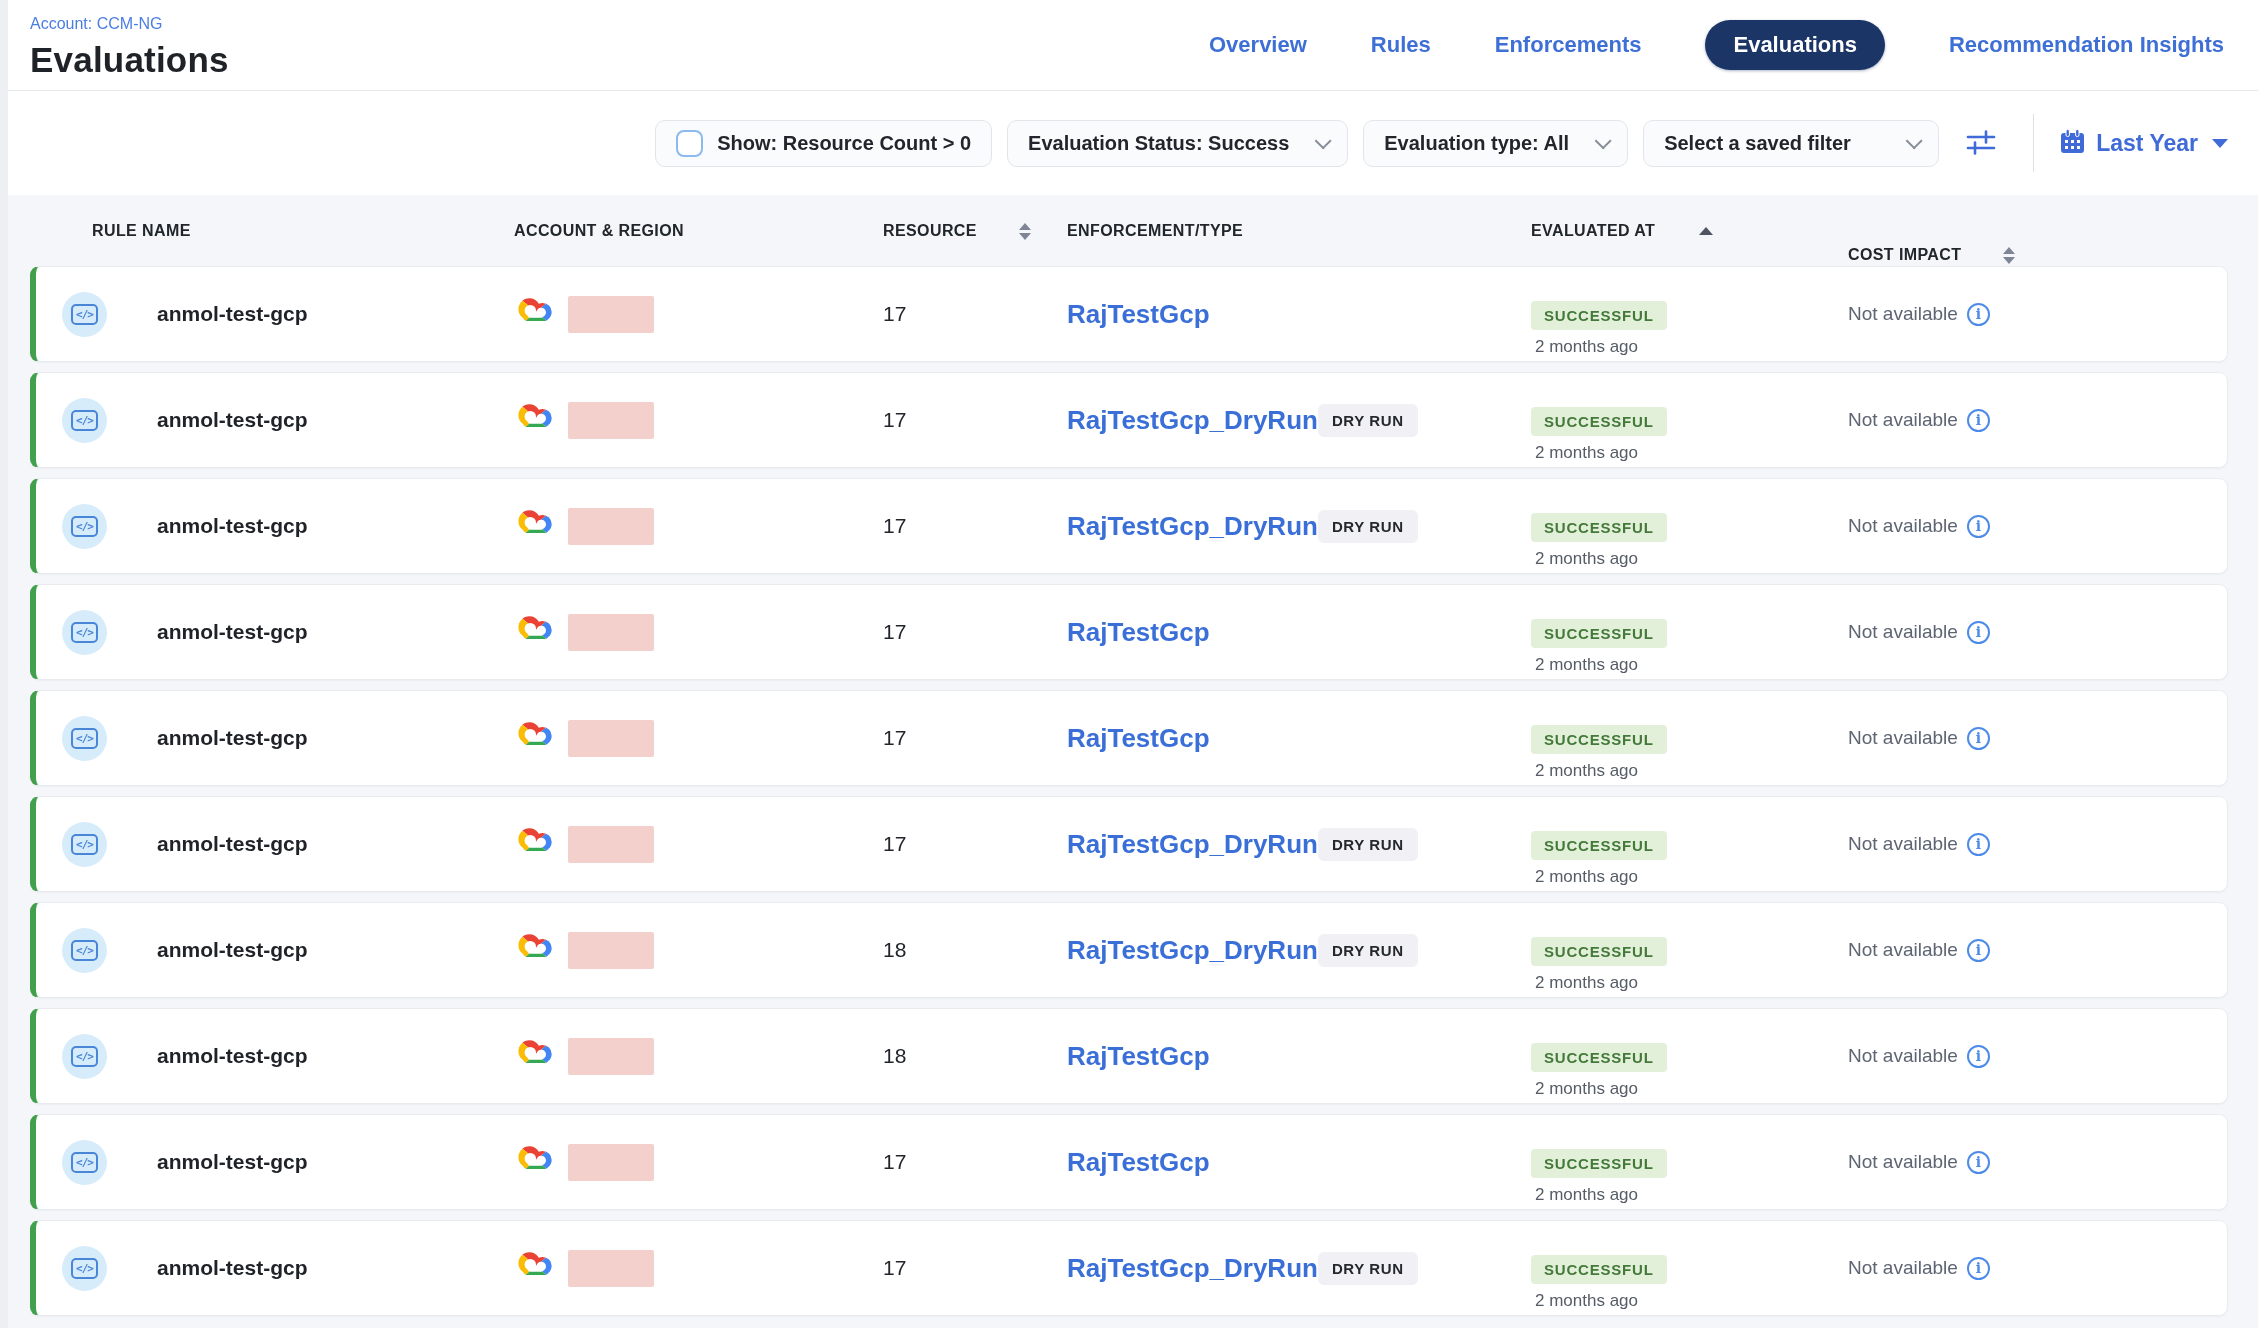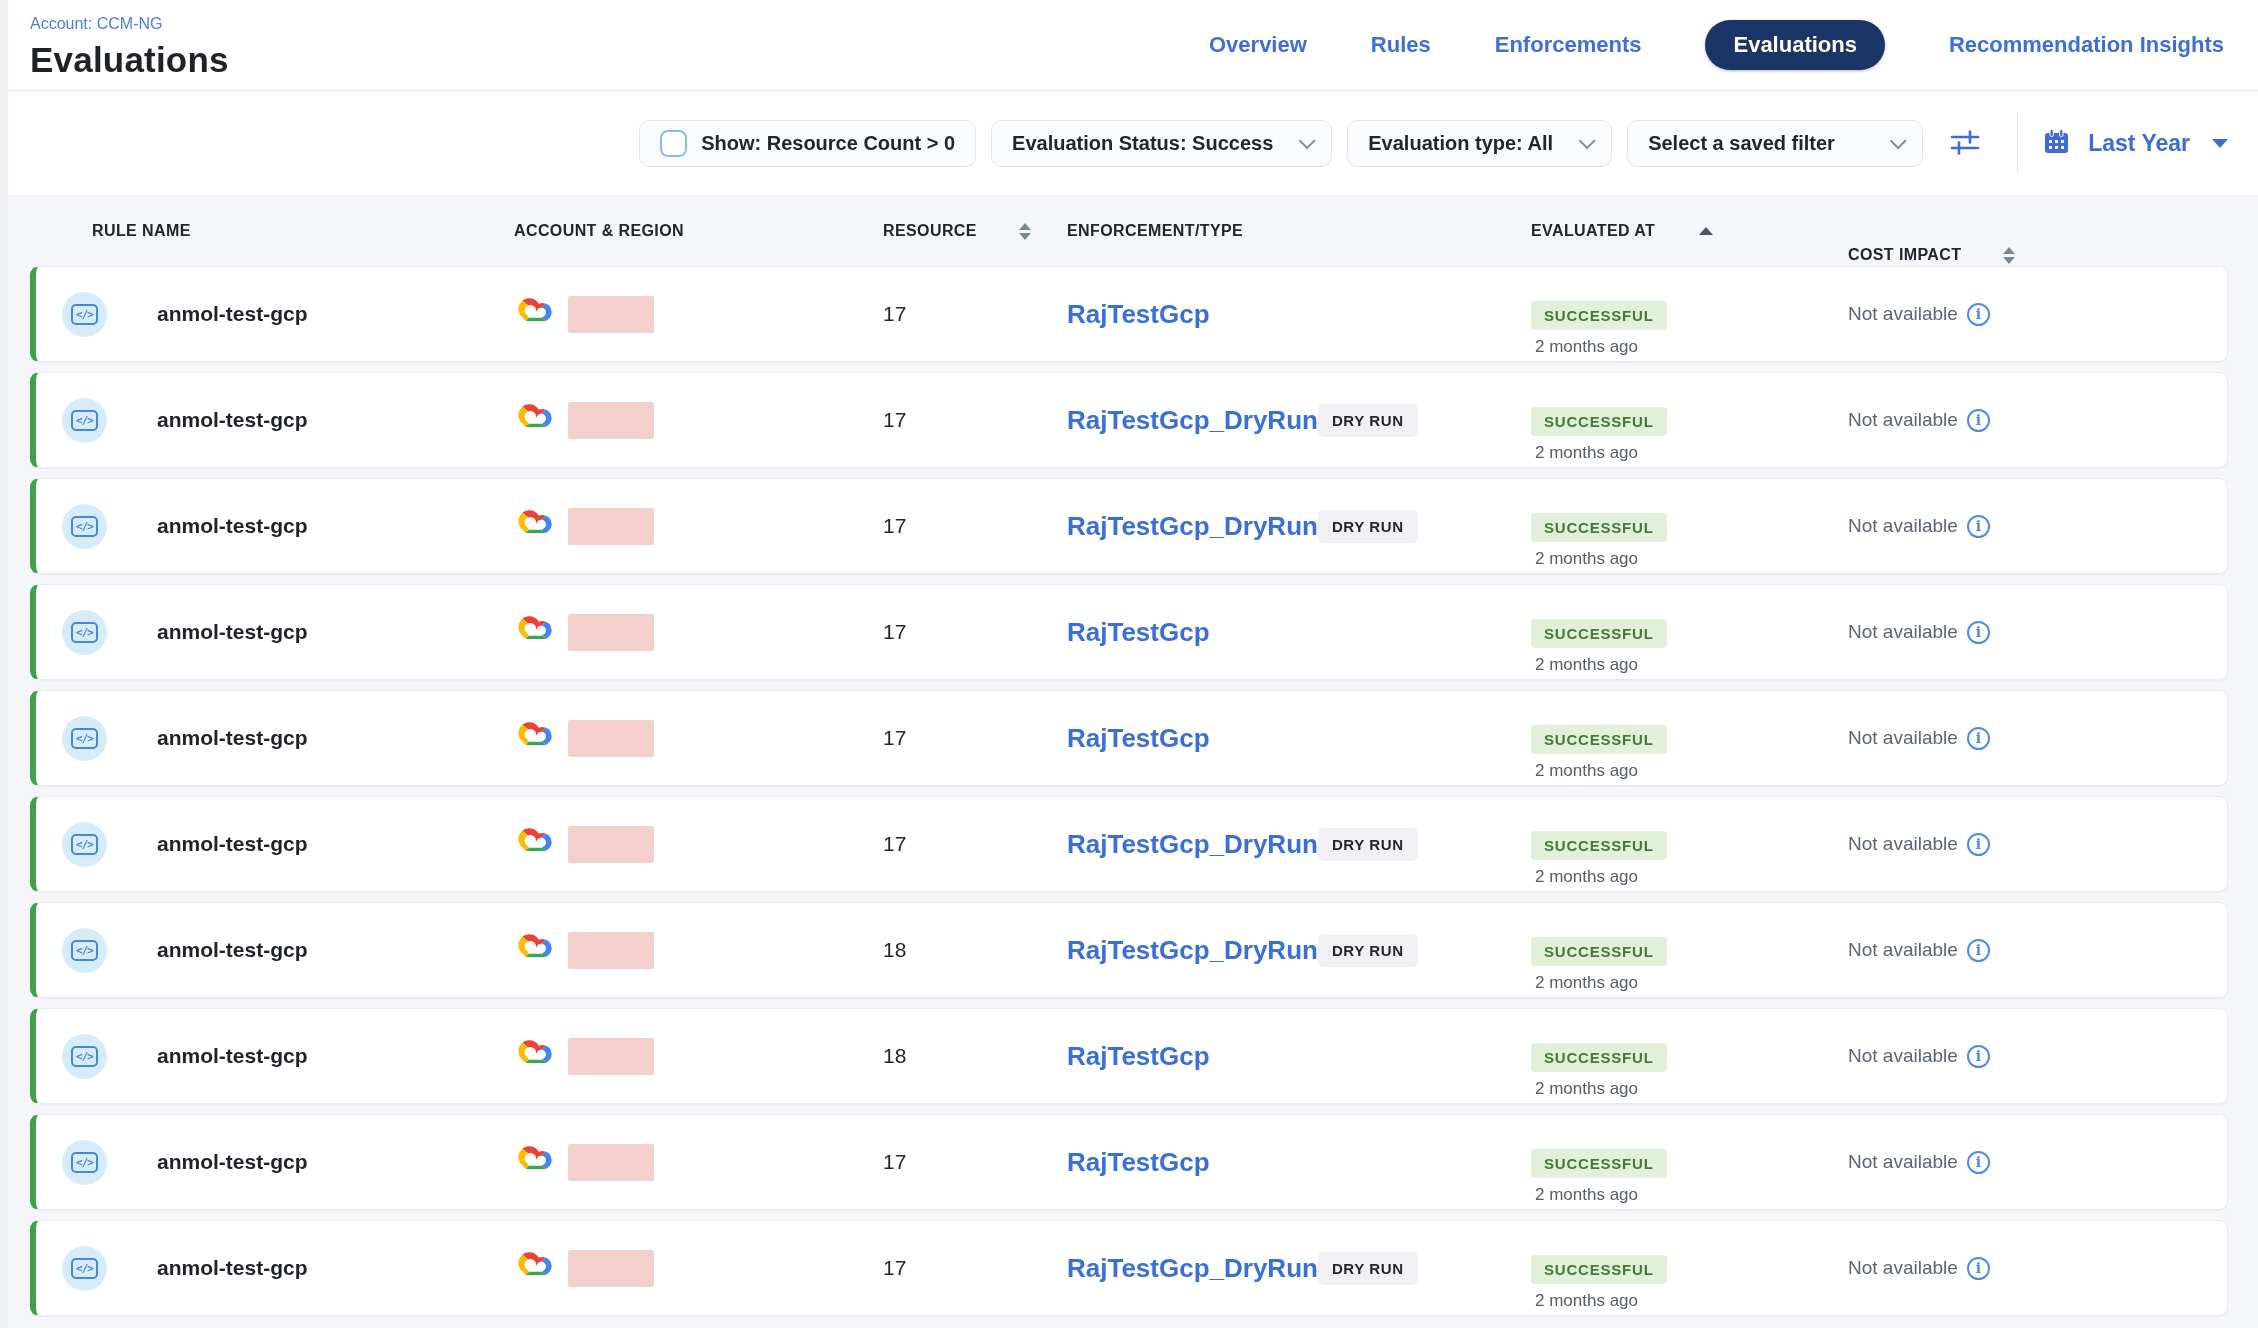--- a/index.html
+++ b/index.html
@@ -39,21 +39,21 @@
   .chip.saved { min-width:296px; justify-content:space-between; font-weight:600; }
   .checkbox {
     width:27px; height:27px; border:2px solid #8cb9ef; border-radius:8px; background:#ffffff;
   }
   .chev {
     width:12px; height:12px; border-right:2px solid #878e98; border-bottom:2px solid #878e98;
     transform:rotate(45deg) translateY(-3px);
   }
   .icon-btn { background:none; border:none; cursor:pointer; display:flex; align-items:center; padding:0 10px; }
   .vdivider { width:1px; height:58px; background:#dde0e6; margin:0 10px; }
-  .daterange { display:flex; align-items:center; gap:18px; cursor:pointer; padding-right:4px; }
+  .daterange { display:flex; align-items:center; gap:10px; cursor:pointer; padding-right:4px; }
   .daterange-label { font-size:23px; font-weight:600; color:#3f6ad8; }
   .caret-down { width:0; height:0; border-left:8px solid transparent; border-right:8px solid transparent; border-top:9px solid #3f6ad8; margin-left:4px; }
 
   
   .table-area { background:#f4f6f9; height:1133px; padding-top:1px; }
   .grid-cols {
     display:grid;
     grid-template-columns:469px 355px 185px 465px 320px 1fr;
     align-items:center;
   }

